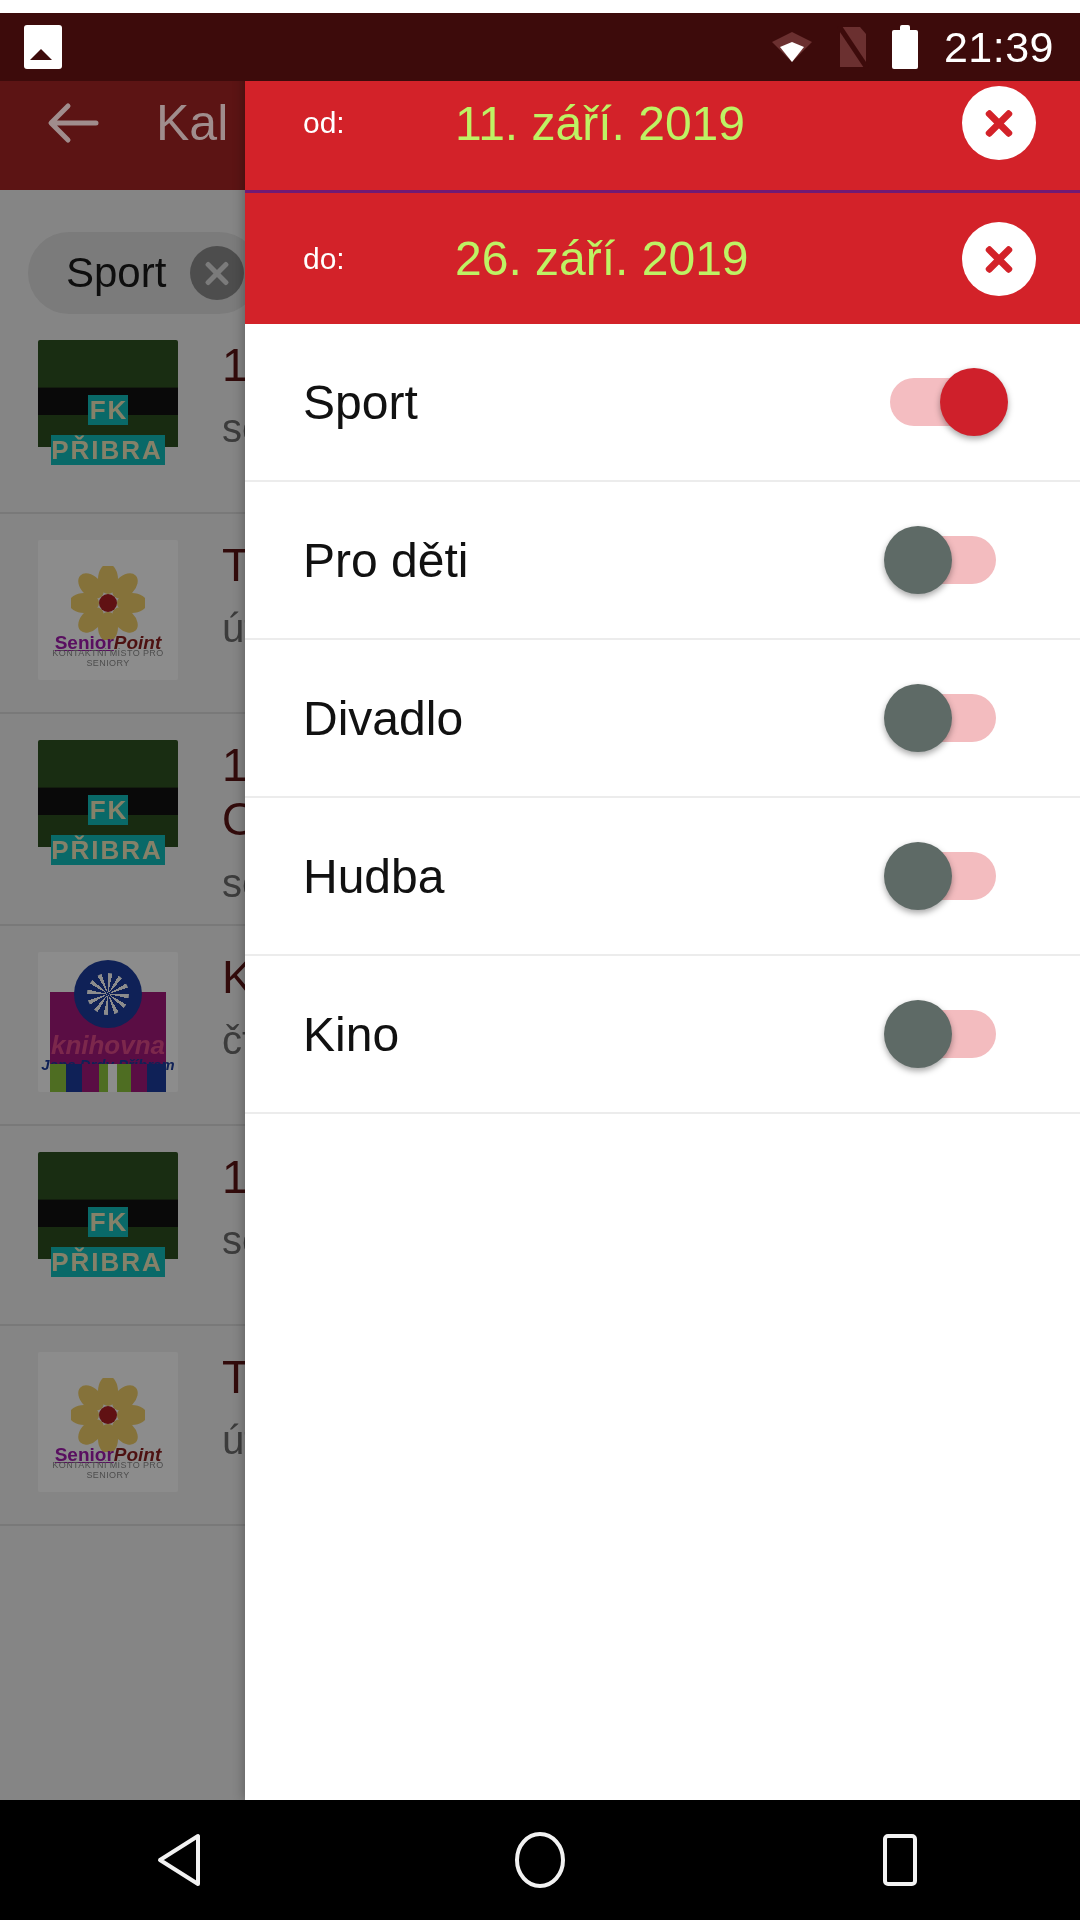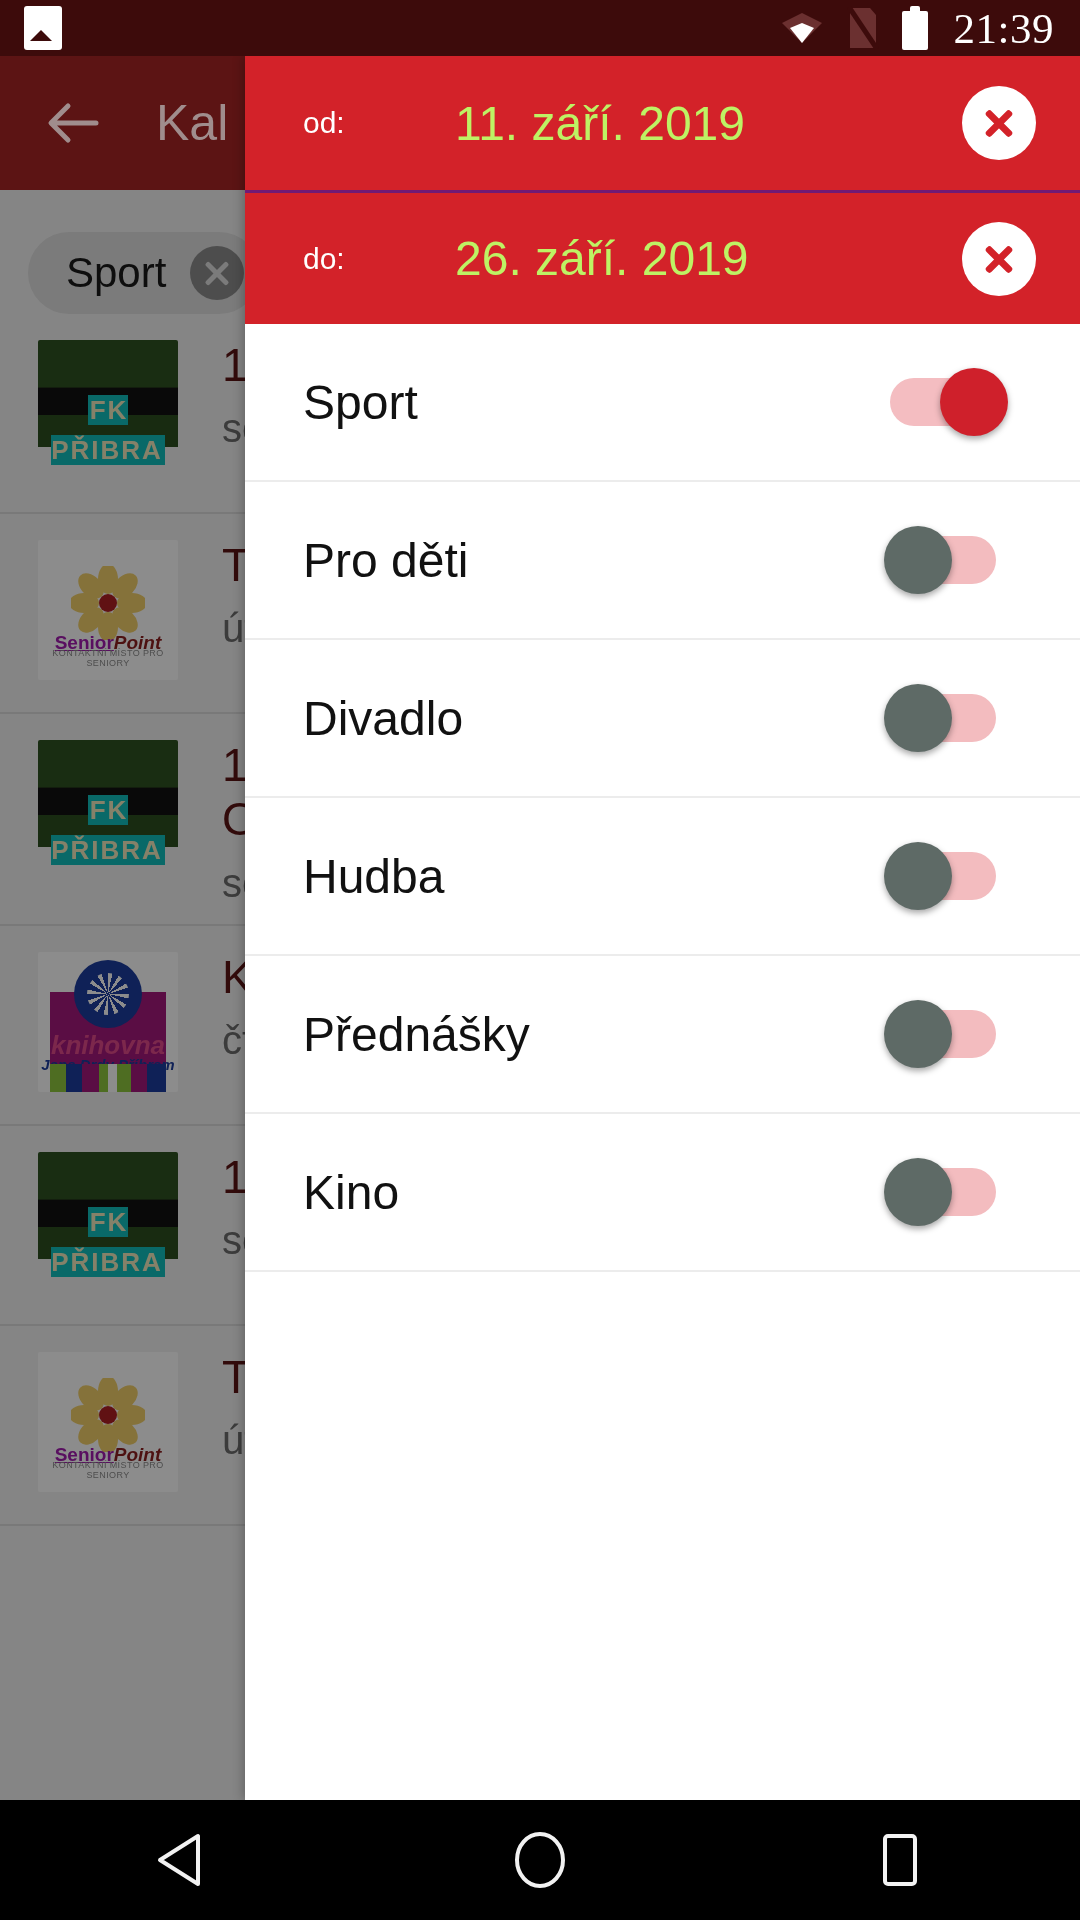--- a/index.html
+++ b/index.html
@@ -14,28 +14,27 @@
     width: 1080px;
     height: 1920px;
     overflow: hidden;
     background: #ffffff;
     font-family: "Liberation Sans", sans-serif;
   }
 
   
   #status-bar {
     position: absolute;
-    top: 0; left: 0;
+    top: 13px; left: 0;
     width: 1080px;
-    height: 56px;
+    height: 68px;
     background: #3d0b0b;
     display: flex;
     align-items: center;
     z-index: 40;
-    font-family: Liberation Serif, serif;
   }
   #status-left {
     margin-left: 24px;
     display: flex;
     align-items: center;
   }
   .sb-photo {
     width: 38px; height: 44px;
     background: #ffffff;
     border-radius: 3px;
@@ -615,27 +614,20 @@
     </div>
 
     <div class="cat-row">
       <span class="cat-label">Hudba</span>
       <span class="switch off">
         <span class="track"></span>
           <span class="thumb"></span>
       </span>
     </div>
 
-    <div class="cat-row">
-      <span class="cat-label">Přednášky</span>
-      <span class="switch off">
-        <span class="track"></span>
-          <span class="thumb"></span>
-      </span>
-    </div>
 
     <div class="cat-row">
       <span class="cat-label">Kino</span>
       <span class="switch off">
         <span class="track"></span>
           <span class="thumb"></span>
       </span>
     </div>
 
   </div>

